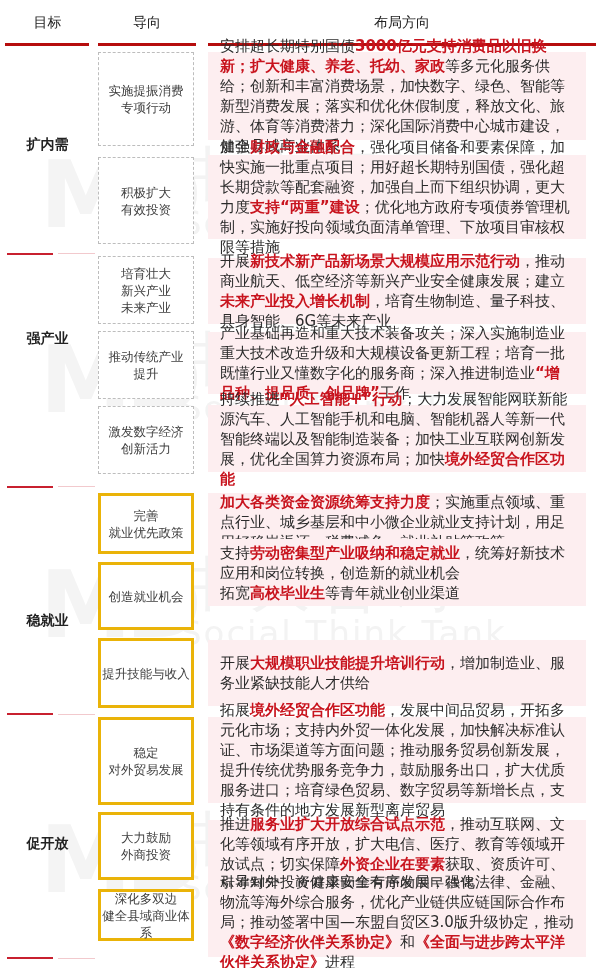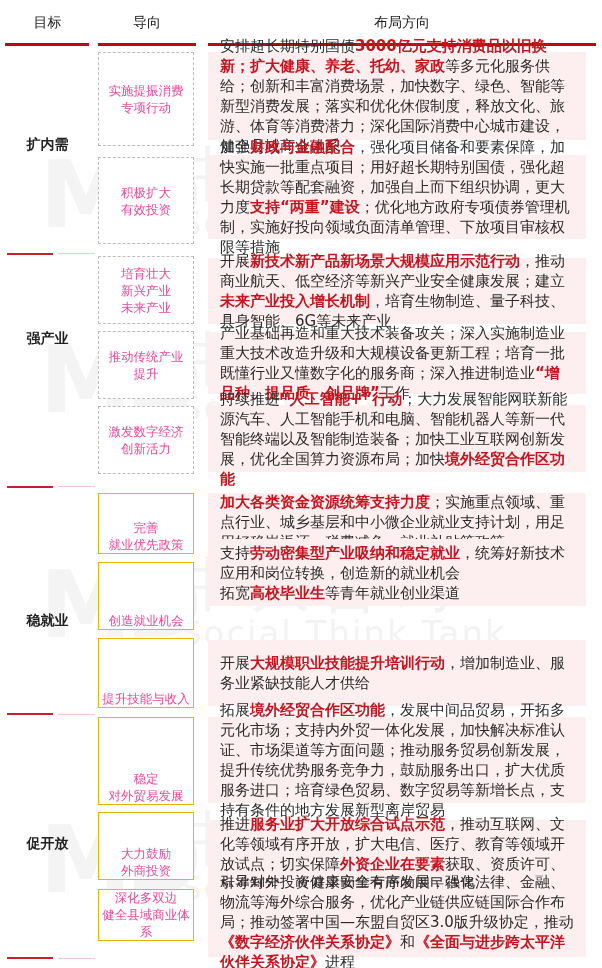--- a/index.html
+++ b/index.html
@@ -29,24 +29,24 @@
   .goal {
     position: absolute; left: 0; width: 95px; text-align: center;
     font-size: 14px; font-weight: bold; color: #222;
   }
   .sep-red { position: absolute; left: 7px; width: 46px; height: 2px; background: #c8202f; }
   .sep-pink { position: absolute; left: 58px; width: 37px; height: 1px; background: #f2c9cd; }
 
   .guide {
     position: absolute; left: 98px; width: 96px; box-sizing: border-box;
     display: flex; align-items: center; justify-content: center; text-align: center;
-    font-size: 12.5px; line-height: 17px; color: #ec4899; background: #fff;
+    font-size: 12.5px; line-height: 17px; color: #404040; background: #fff;
   }
   .guide.dashed { border: 1px dashed #bdbdbd; }
-  .guide.solid { border: 1px solid #eab308; align-items: flex-end; }
+  .guide.solid { border: 3px solid #eab308; }
 
   .panel {
     position: absolute; left: 208px; width: 378px; box-sizing: border-box;
     background: #fdeef0; padding: 0 12px 0 12px;
     display: flex; align-items: center;
     font-size: 15px; line-height: 20px; color: #2b2b2b;
   }
   .panel p { margin: 0; }
   .hl { color: #c8141e; font-weight: bold; }
 </style>

